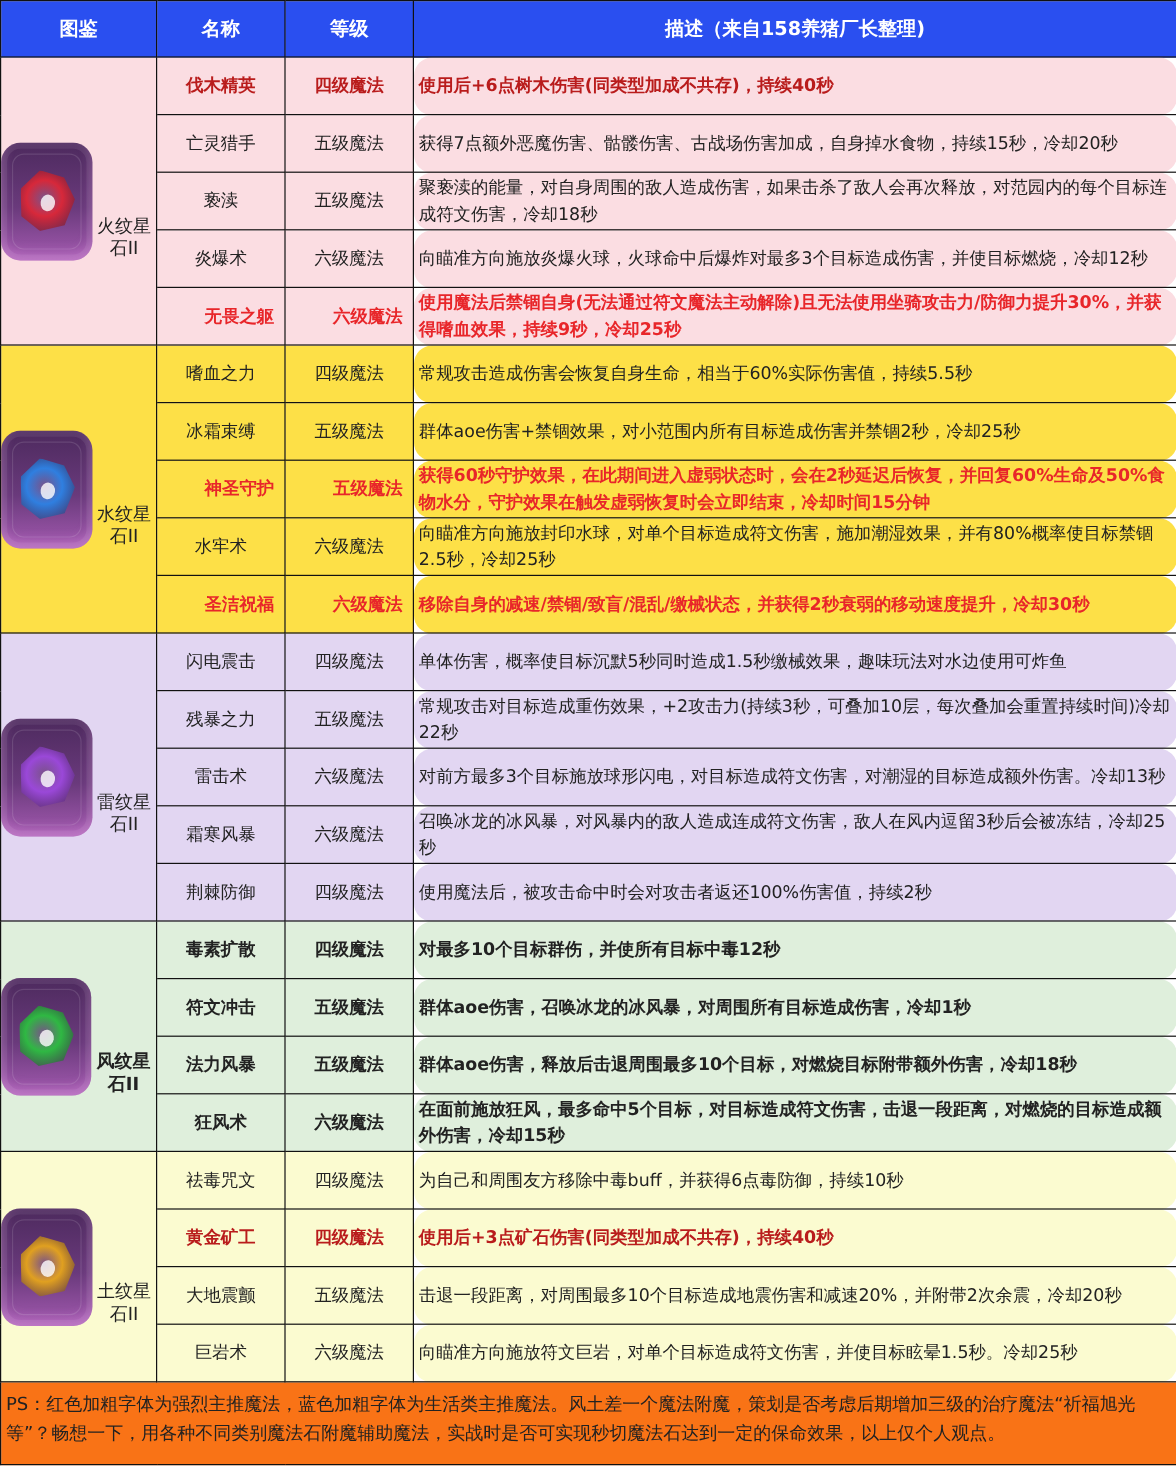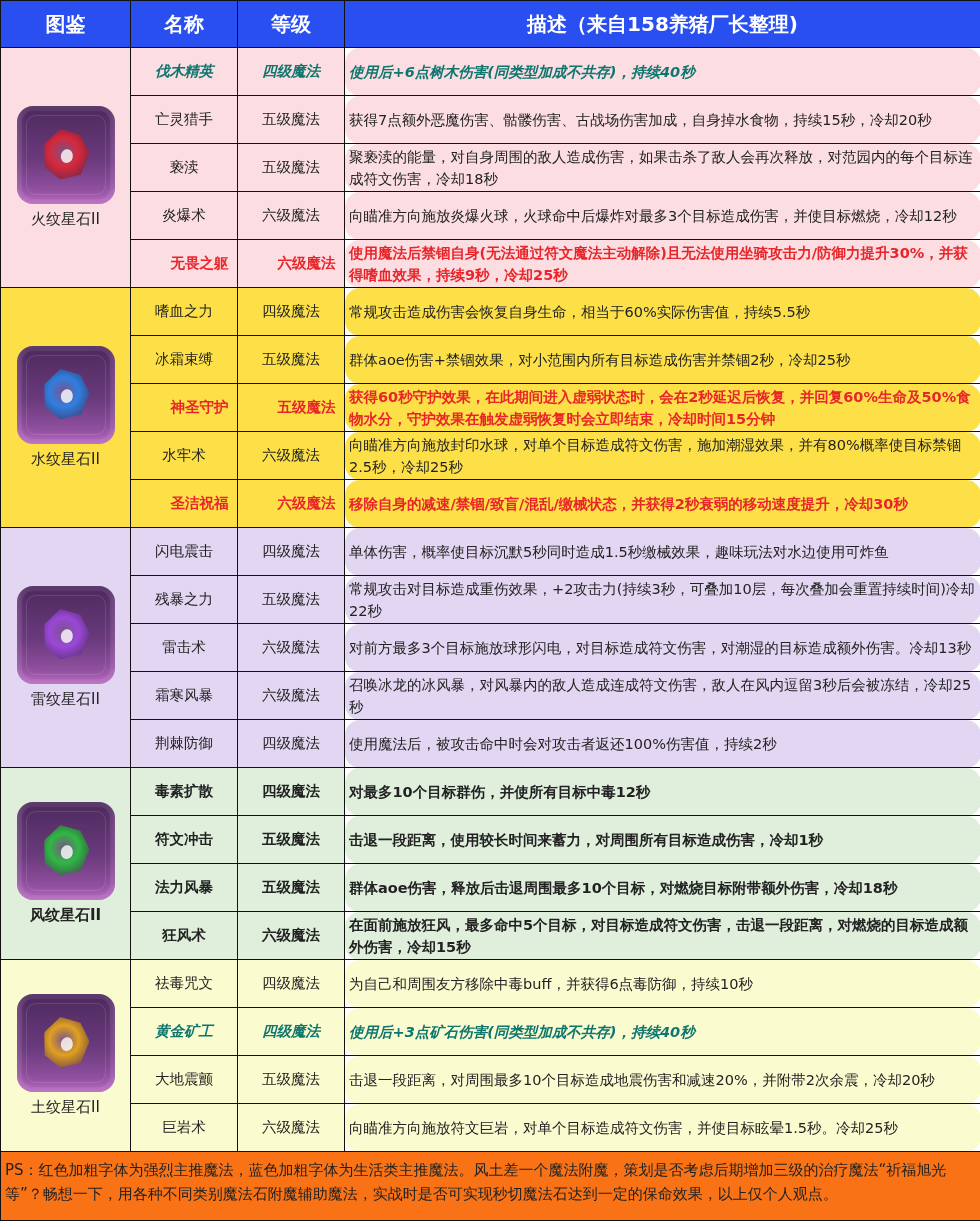--- a/index.html
+++ b/index.html
@@ -1,32 +1,32 @@
 <!DOCTYPE html>
 <html><head>
 <meta charset="utf-8">
 <style>
   html, body { margin:0; padding:0; background:#ffffff; }
   body { width:980px; height:1227px; overflow:hidden; font-family:"DejaVu Sans","Liberation Sans",sans-serif; }
   table { border-collapse:collapse; width:980px; table-layout:fixed; }
   td, th { border:1.5px solid #111; padding:0; }
-  th { background:#2a4ff0; color:#fff; font-size:20px; font-weight:bold; height:46px; text-align:center; }
+  th { background:#2a4ff0; color:#fff; font-size:16px; font-weight:bold; height:46px; text-align:center; }
   td { font-size:14.5px; color:#222; }
   td.c-name, td.c-level { text-align:center; }
   td.c-desc { text-align:left; padding:0 4px 0 4px; line-height:22px;border-radius:15px; }
   tr.row { height:48px; }
   .grp-fire td { background:#fbdde2; }
   .grp-water td { background:#fde047; }
   .grp-thunder td { background:#e2d6f2; }
   .grp-wind td { background:#dfefdc;font-weight:bold; }
   .grp-earth td { background:#fbfbd0; }
   .red { color:#e8262a; font-weight:bold;padding-left:31px; }
-  .blue { color:#0f766e; font-weight:bold;font-style:italic; }
+  .blue { color:#b91c1c; font-weight:bold; }
   td.c-stone { text-align:center; vertical-align:middle; }
-  .stone-wrap { display:flex; flex-direction:column; align-items:center; }
+  .stone-wrap { display:flex; flex-direction:row; align-items:flex-end; }
   .stone-icon {
     width:98px; height:98px; border-radius:16px; position:relative;
     background:linear-gradient(180deg,#4d2a5e 0%,#6a3a7c 55%,#a35ab0 100%);
     box-shadow: inset 0 0 0 5px rgba(255,255,255,0.07), inset 0 -6px 10px rgba(230,150,230,0.35);
   }
   .stone-icon .inner {
     position:absolute; left:9px; top:9px; right:9px; bottom:9px; border-radius:10px;
     border:1px solid rgba(255,255,255,0.12);
   }
   .gem { position:absolute; left:50%; top:50%; width:46px; height:50px; transform:translate(-50%,-50%) rotate(8deg);
@@ -166,21 +166,21 @@
             <div class="stone-label">风纹星石II</div>
           </div>
         </td>
         <td class="c-name">毒素扩散</td>
         <td class="c-level">四级魔法</td>
         <td class="c-desc">对最多10个目标群伤，并使所有目标中毒12秒</td>
       </tr>
       <tr class="row grp-wind" style="height: 48px;">
         <td class="c-name">符文冲击</td>
         <td class="c-level">五级魔法</td>
-        <td class="c-desc">击退一段距离，使用较长时间来蓄力，对周围所有目标造成伤害，冷却1秒</td>
+        <td class="c-desc">群体aoe伤害，召唤冰龙的冰风暴，对周围所有目标造成伤害，冷却1秒</td>
       </tr>
       <tr class="row grp-wind" style="height: 48px;">
         <td class="c-name">法力风暴</td>
         <td class="c-level">五级魔法</td>
         <td class="c-desc">群体aoe伤害，释放后击退周围最多10个目标，对燃烧目标附带额外伤害，冷却18秒</td>
       </tr>
       <tr class="row grp-wind" style="height: 48px;">
         <td class="c-name">狂风术</td>
         <td class="c-level">六级魔法</td>
         <td class="c-desc">在面前施放狂风，最多命中5个目标，对目标造成符文伤害，击退一段距离，对燃烧的目标造成额外伤害，冷却15秒</td>

